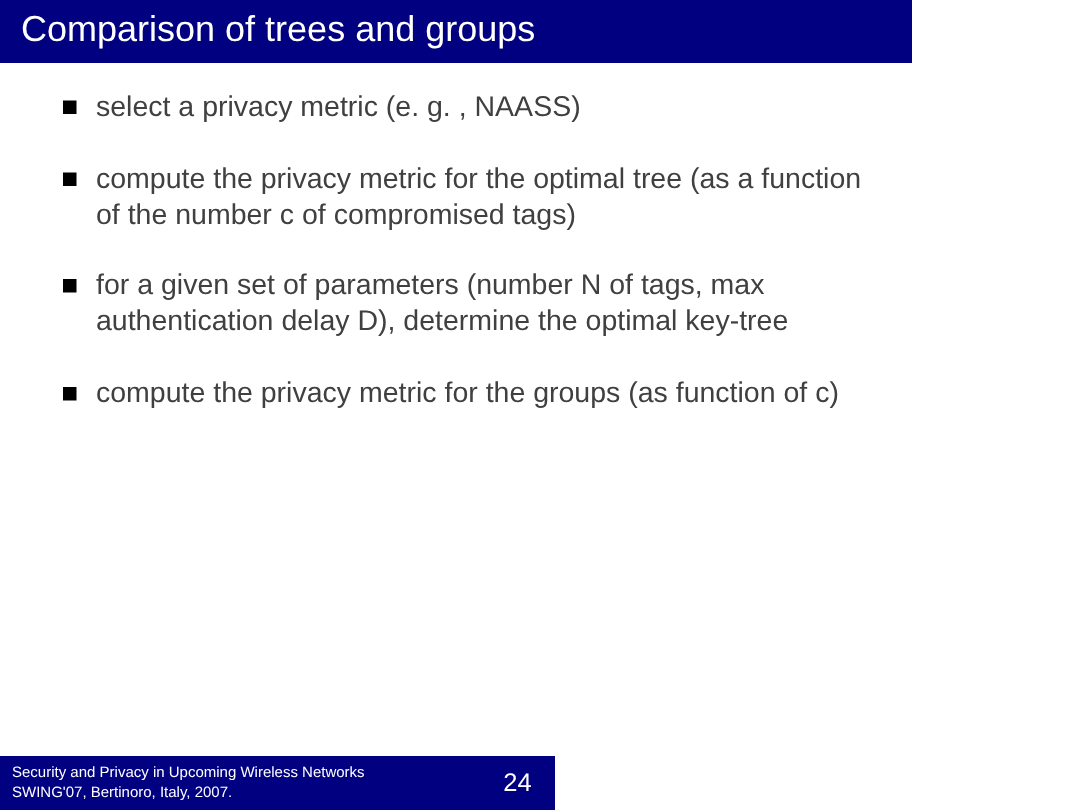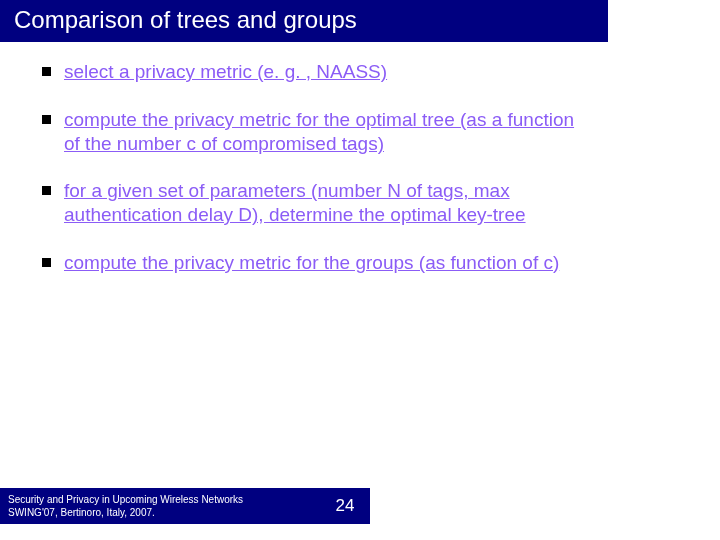--- a/index.html
+++ b/index.html
@@ -1,23 +1,23 @@
 <!DOCTYPE html>
 <html><head>
 <meta charset="utf-8">
 <style>
   * { margin: 0; padding: 0; box-sizing: border-box; }
   html, body { width: 720px; height: 540px; font-family: Verdana, Arial, sans-serif; background: #fff; overflow: hidden; }
   .slide { width: 608px; height: 540px; position: relative; display: flex; flex-direction: column; }
   .title-bar { background: #000080; color: #fff; padding: 6px 14px 8px 14px; font-size: 24px; }
   .content { flex: 1; padding: 18px 28px 0 42px; }
-  .bullet { display: flex; align-items: flex-start; margin-bottom: 24px; font-size: 19px; line-height: 1.25; color: #8b5cf6; text-decoration: underline; }
+  .bullet { display: flex; align-items: flex-start; margin-bottom: 24px; font-size: 19px; line-height: 1.25; color: #404040; }
   .bullet .marker { width: 9px; height: 9px; background: #000; margin-top: 7px; margin-right: 13px; flex-shrink: 0; }
   .bullet .text { flex: 1; }
-  .footer { position: absolute; left: 0; right: 0; bottom: 16px; height: 36px; display: flex; }
+  .footer { position: absolute; left: 0; right: 0; bottom: 0; height: 36px; display: flex; }
   .footer-left { width: 320px; background: #000080; color: #fff; font-size: 10px; line-height: 1.3; padding: 5px 8px; display: flex; flex-direction: column; justify-content: center; }
   .footer-mid { flex: 1; background: #333399; color: #fff; font-size: 13.5px; display: flex; align-items: center; justify-content: center; padding: 0 8px; }
   .footer-right { width: 50px; background: #000080; color: #fff; font-size: 17px; display: flex; align-items: center; justify-content: center; }
 </style>
 </head>
 <body>
 
 <div class="slide">
   <div class="title-bar">Comparison of trees and groups</div>
 

